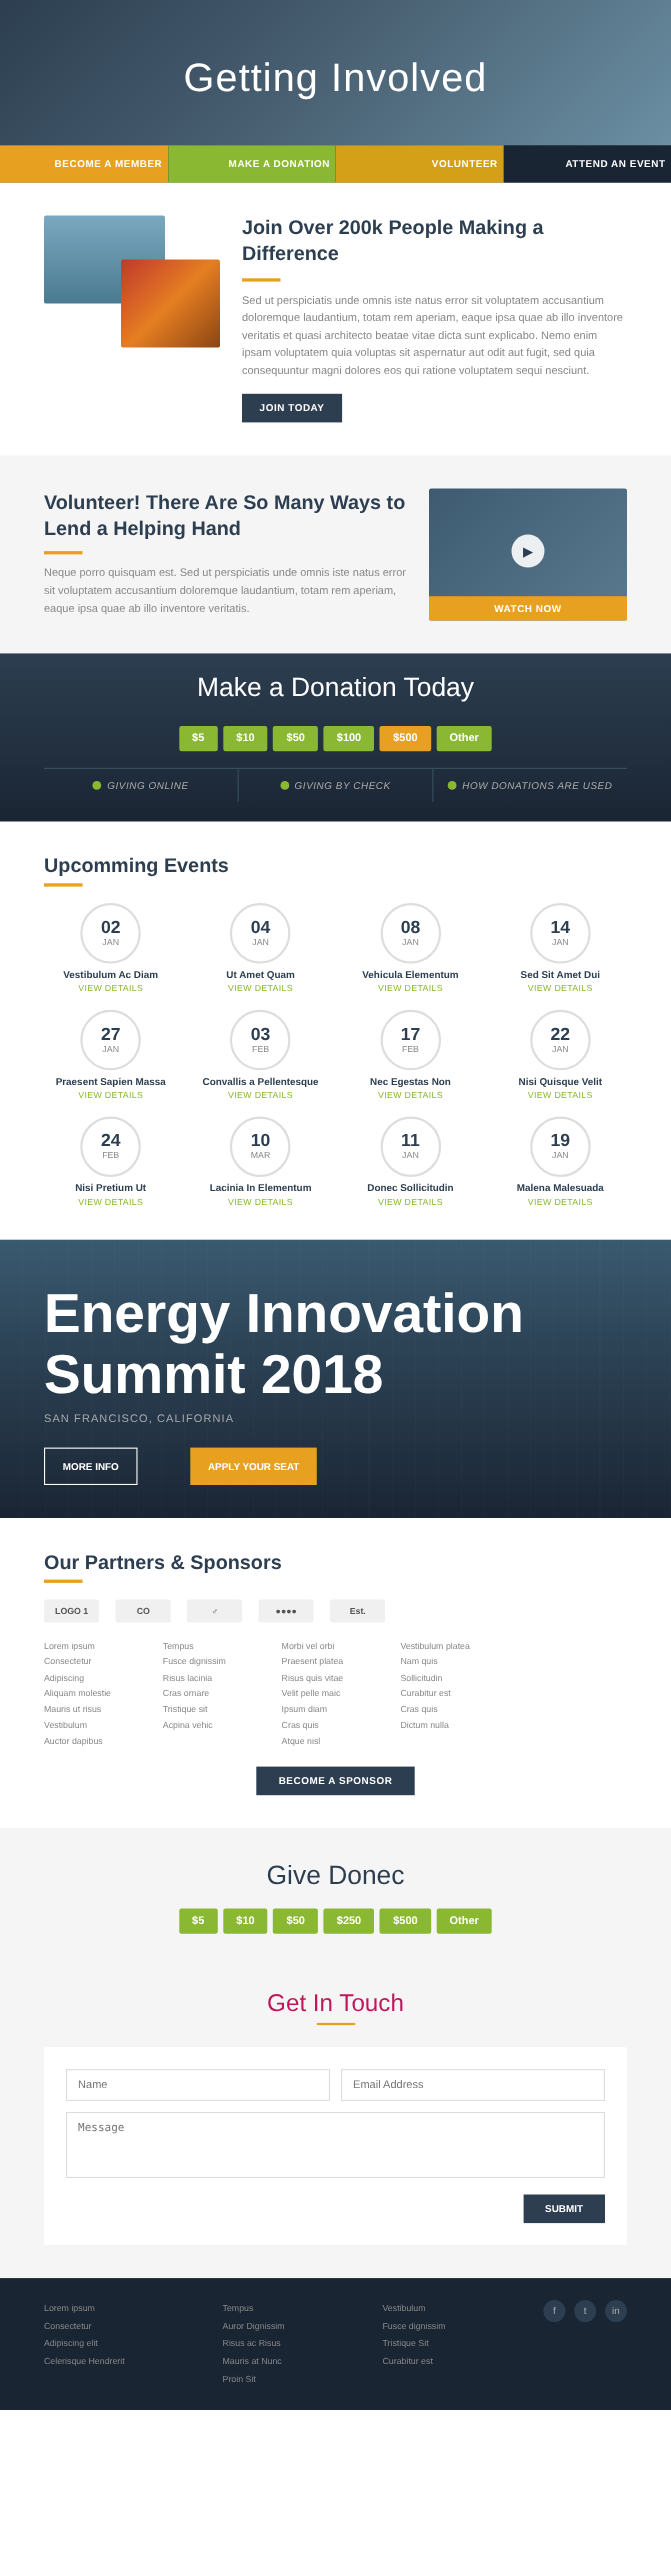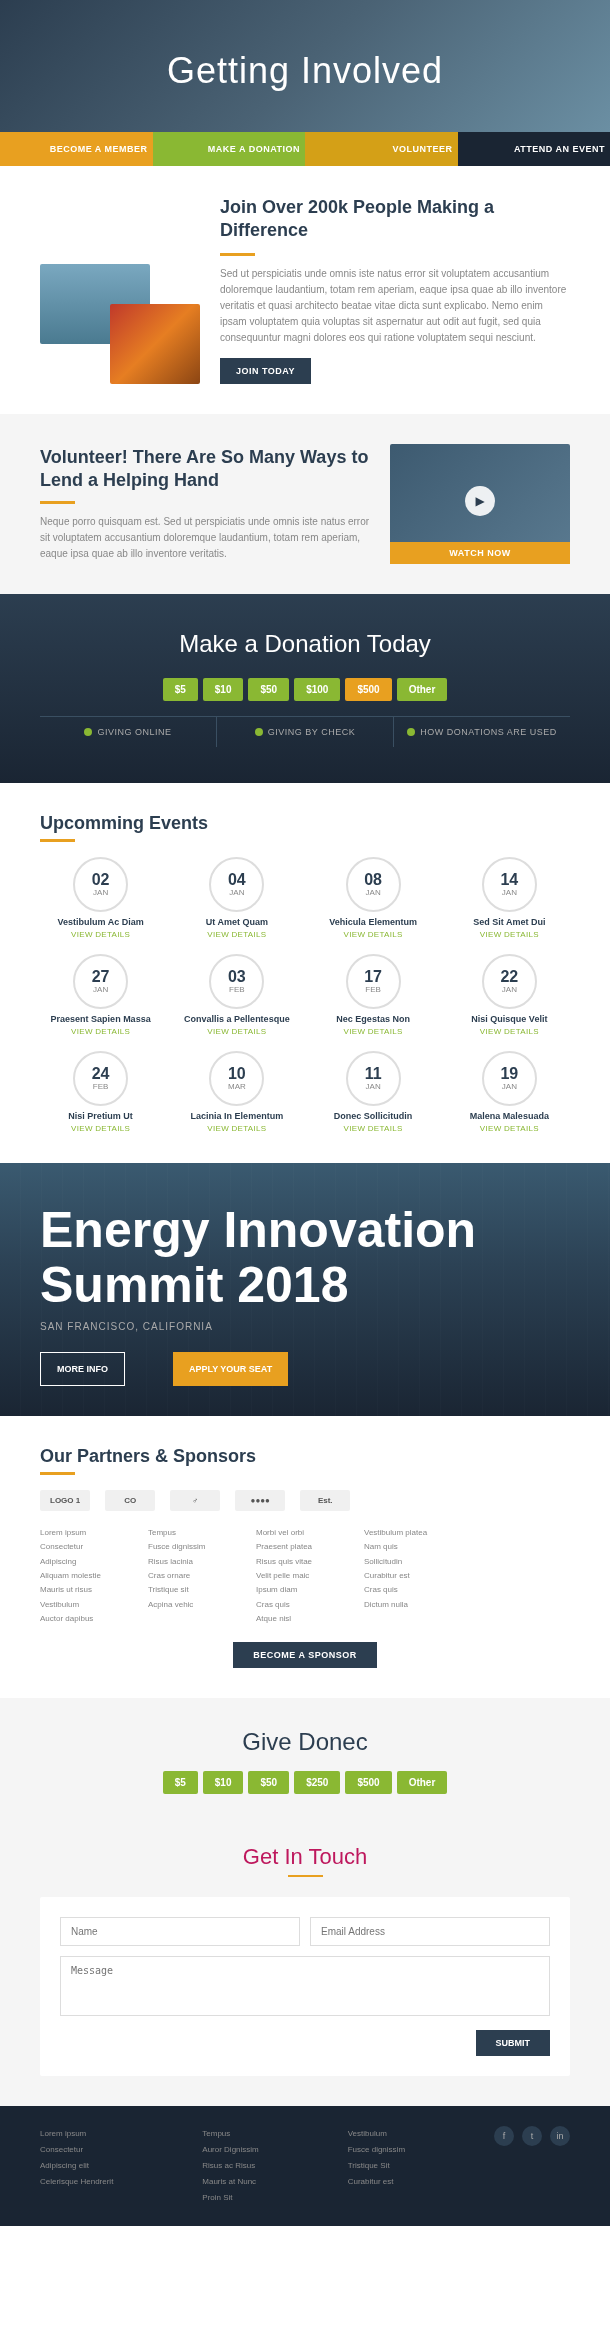--- a/index.html
+++ b/index.html
@@ -36,21 +36,21 @@
       color: #fff;
       background: #1a2533;
     }
     .nav-tab.active-orange { background: #e8a020; color: #fff; }
     .nav-tab.active-green { background: #8ab833; color: #fff; }
     .nav-tab.active-yellow { background: #d4a017; color: #fff; }
 
     
     .join-section {
       display: flex;
-      align-items: flex-end;
+      align-items: flex-start;
       padding: 30px 40px;
       background: #fff;
       gap: 20px;
     }
     .join-images {
       position: relative;
       width: 160px;
       min-width: 160px;
       height: 120px;
     }
@@ -159,21 +159,21 @@
       position: absolute;
       bottom: 0;
       left: 0;
       right: 0;
       cursor: pointer;
     }
 
     
     .donation-section {
       background: linear-gradient(180deg, #2c3e50 0%, #1a2533 100%);
-      padding: 36px 40px;
+      padding: 18px 40px;
       text-align: center;
     }
     .donation-section h2 {
       color: #fff;
       font-size: 24px;
       font-weight: 300;
       margin-bottom: 20px;
     }
     .donation-amounts {
       display: flex;
@@ -191,20 +191,21 @@
       cursor: pointer;
       border-radius: 2px;
     }
     .amount-btn.active { background: #e8a020; }
     .donation-options {
       display: flex;
       justify-content: center;
       gap: 0;
       border-top: 1px solid #3a4f62;
       margin-top: 10px;
+      font-style: italic;
     }
     .donation-option {
       flex: 1;
       padding: 10px 5px;
       font-size: 9px;
       color: #aaa;
       text-transform: uppercase;
       letter-spacing: 0.5px;
       display: flex;
       align-items: center;

